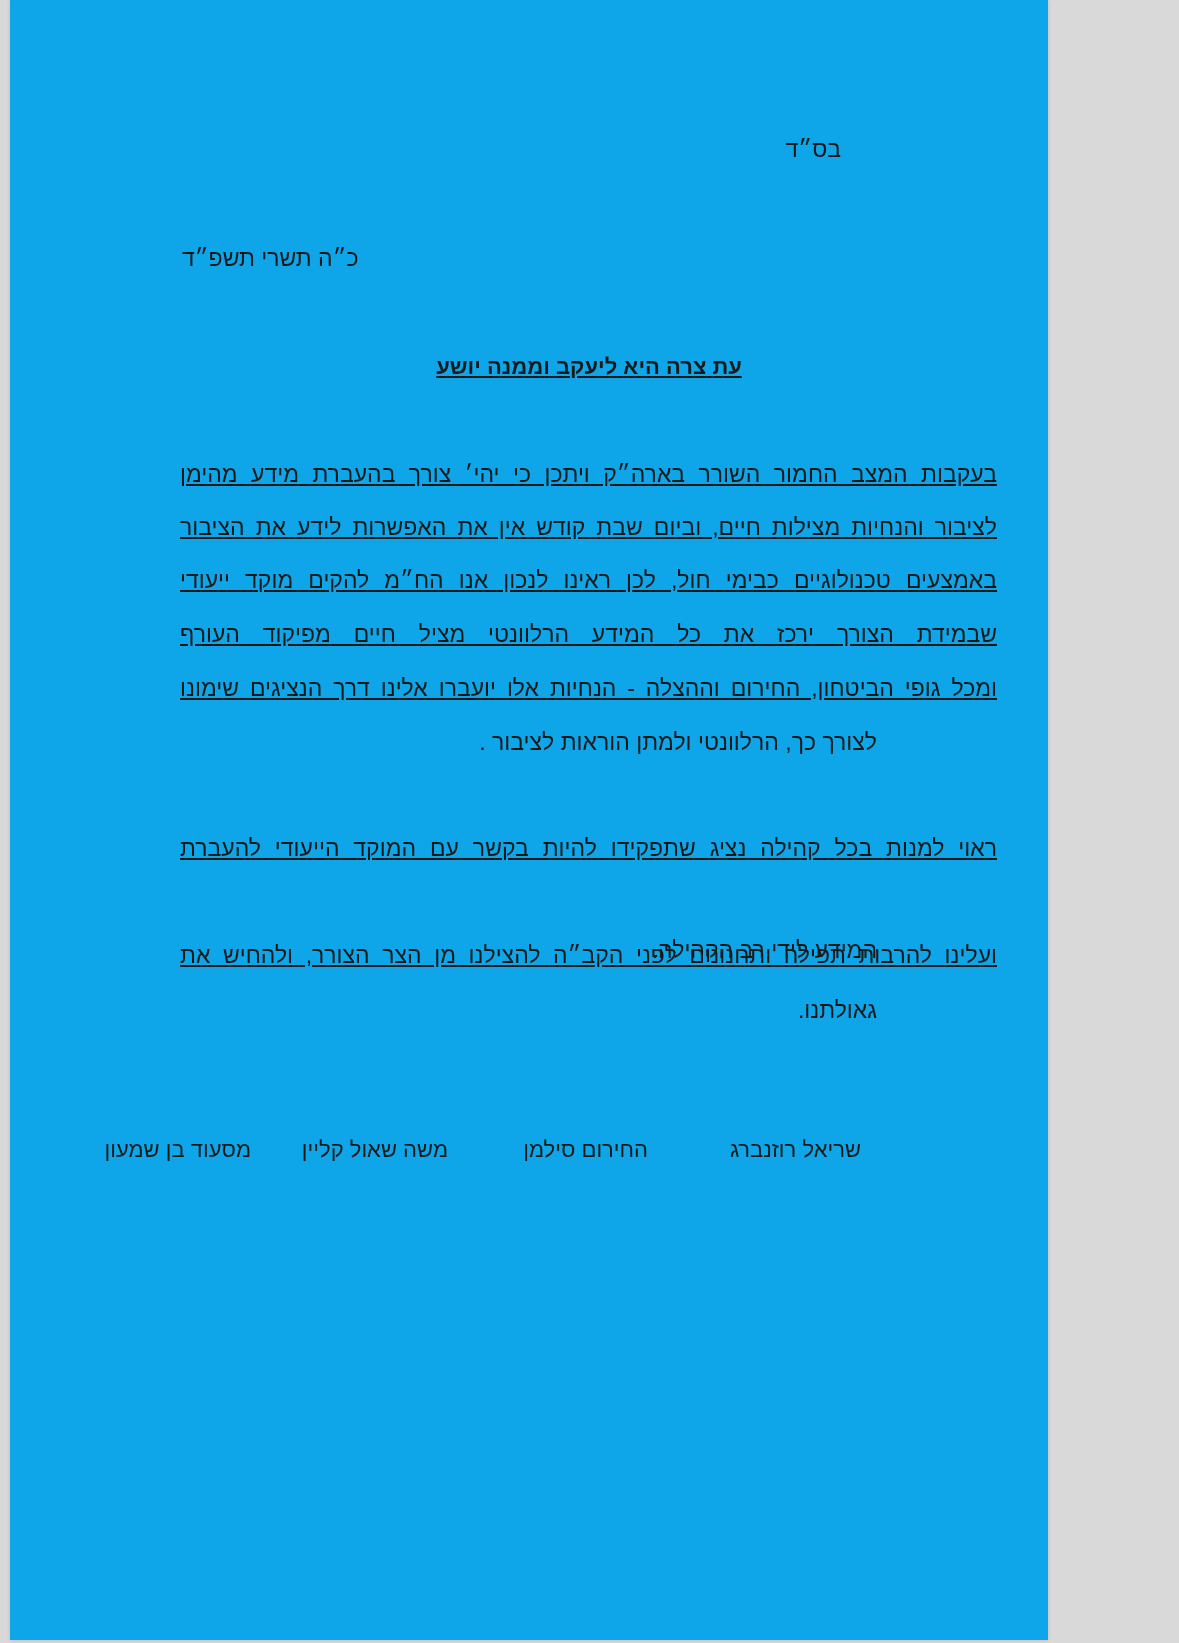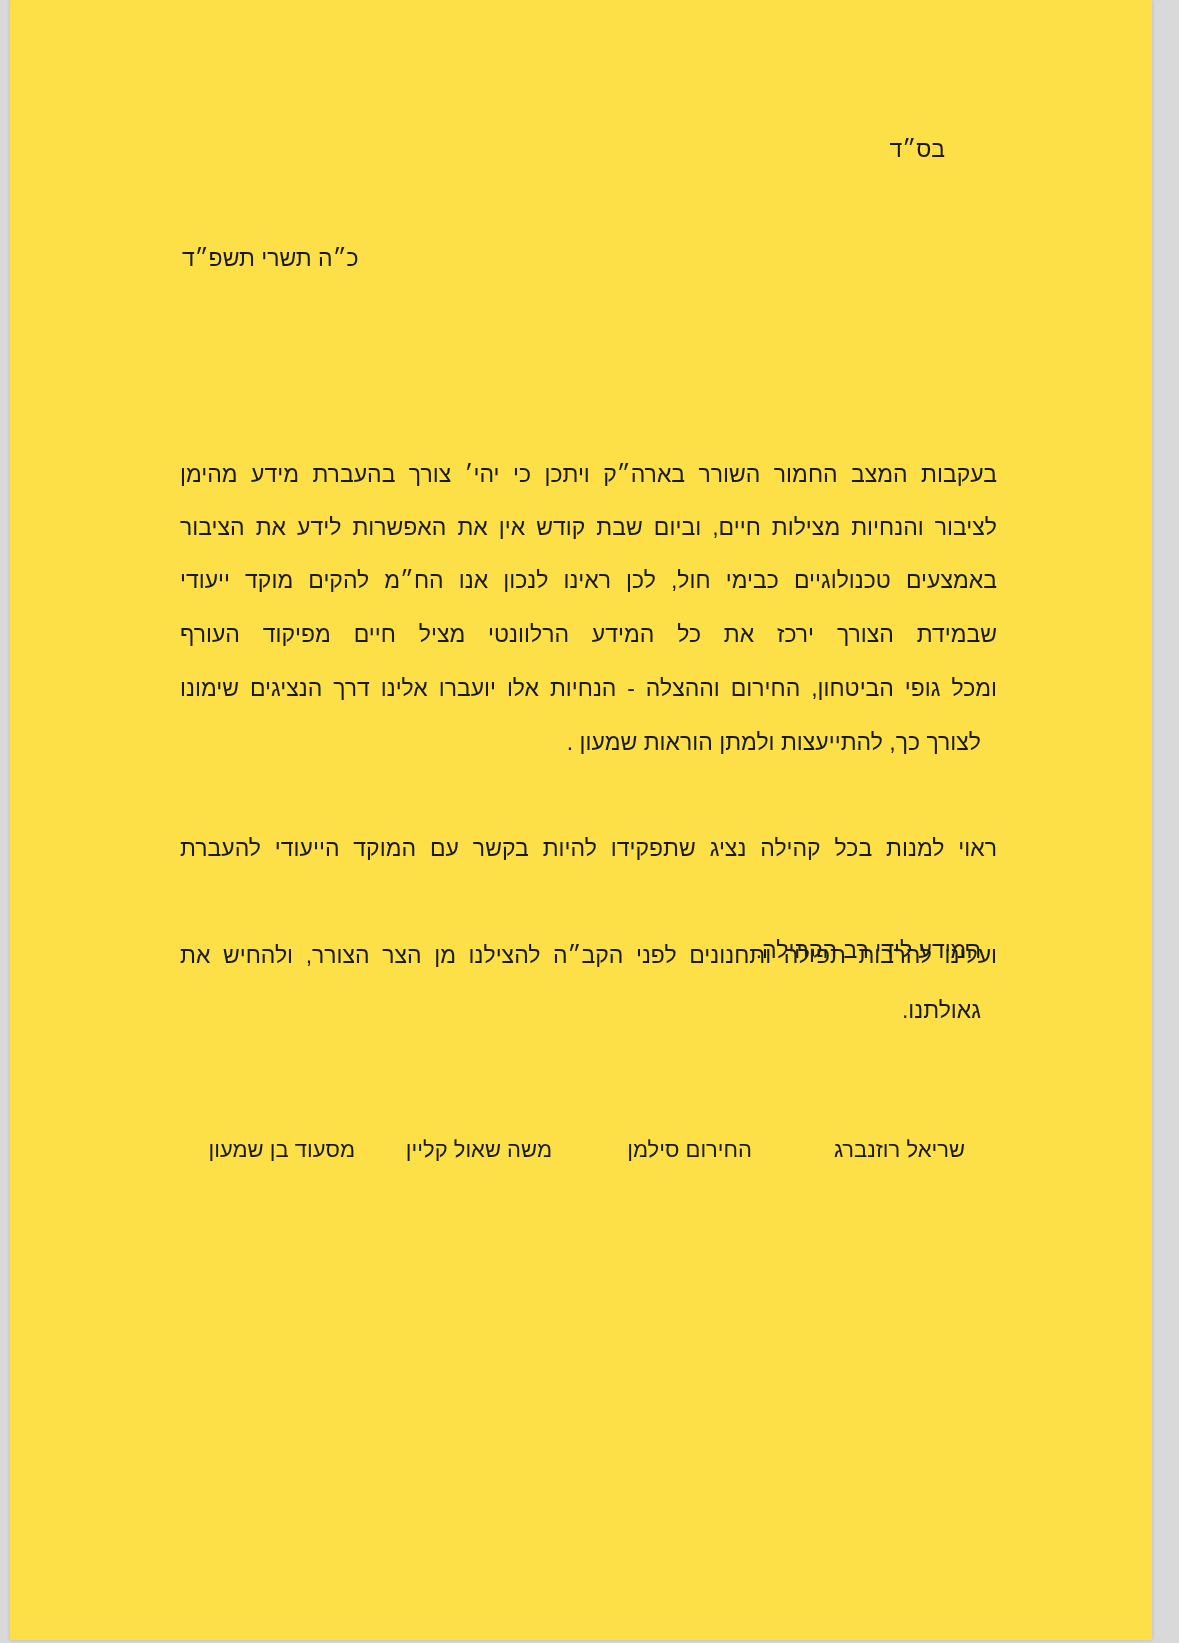--- a/index.html
+++ b/index.html
@@ -5,35 +5,36 @@
     html, body { margin: 0; padding: 0; }
     body {
       width: 1179px; height: 1643px;
       background: #d9d9d9;
       position: relative; overflow: hidden;
       font-family: "Liberation Sans", "DejaVu Sans", sans-serif;
       color: #1a1a1a;
     }
     .page {
       position: absolute; left: 10px; top: 0;
-      width: 1142px; height: 1640px;
-      background: #fde047;
+      width: 1038px; height: 1640px;
+      background: #0ea5e9;
       box-shadow: 0 0 4px rgba(0,0,0,0.15);
     }
     .line {
       position: absolute;
       font-size: 23px;
       line-height: 30px;
       white-space: nowrap;
     }
     .just {
       text-align: justify;
       text-align-last: justify;
       width: 817px;
       left: 170px;
+      text-decoration: underline;
     }
     .title {
       font-weight: bold;
       text-decoration: underline;
       font-size: 22px;
     }
     .sig {
       position: absolute;
       font-size: 22px;
       line-height: 30px;
@@ -42,28 +43,29 @@
   </style>
 </head>
 <body>
 
 <div class="page">
 
   <div class="line" style="right:207px; top:134px;">בס״ד</div>
 
   <div class="line" style="left:172px; top:243px;">כ״ה תשרי תשפ״ד</div>
 
+  <div class="line title" style="left:0; width:1158px; text-align:center; top:352px;">עת צרה היא ליעקב וממנה יושע</div>
 
   <div>
     <div class="line just" style="top:459px;">בעקבות המצב החמור השורר בארה״ק ויתכן כי יהי׳ צורך בהעברת מידע מהימן</div>
     <div class="line just" style="top:512px;">לציבור והנחיות מצילות חיים, וביום שבת קודש אין את האפשרות לידע את הציבור</div>
     <div class="line just" style="top:565px;">באמצעים טכנולוגיים כבימי חול, לכן ראינו לנכון אנו הח״מ להקים מוקד ייעודי</div>
     <div class="line just" style="top:619px;">שבמידת הצורך ירכז את כל המידע הרלוונטי מציל חיים מפיקוד העורף</div>
     <div class="line just" style="top:673px;">ומכל גופי הביטחון, החירום וההצלה - הנחיות אלו יועברו אלינו דרך הנציגים שימונו</div>
-    <div class="line" style="right:171px; top:727px;">לצורך כך, להתייעצות ולמתן הוראות שמעון .</div>
+    <div class="line" style="right:171px; top:727px;">לצורך כך, הרלוונטי ולמתן הוראות לציבור .</div>
   </div>
 
   <div>
     <div class="line just" style="top:833px;">ראוי למנות בכל קהילה נציג שתפקידו להיות בקשר עם המוקד הייעודי להעברת</div>
     <div class="line" style="right:171px; top:887px;margin-top:48px;">המידע לידי רב הקהילה.</div>
   </div>
 
   <div>
     <div class="line just" style="top:940px;">ועלינו להרבות תפילה ותחנונים לפני הקב״ה להצילנו מן הצר הצורר, ולהחיש את</div>
     <div class="line" style="right:171px; top:995px;">גאולתנו.</div>

